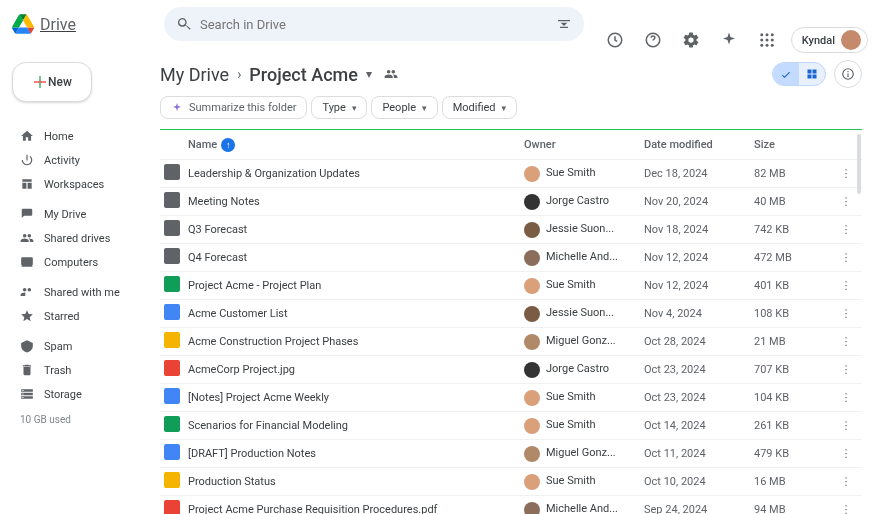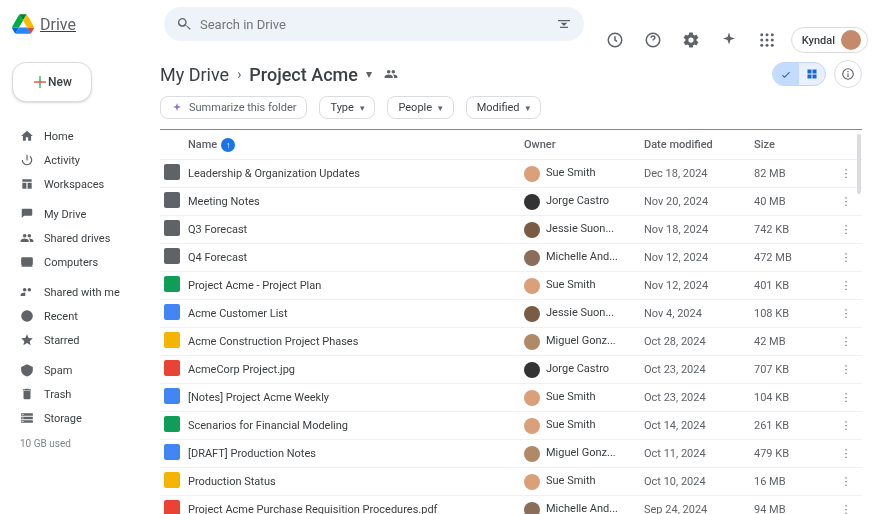--- a/index.html
+++ b/index.html
@@ -31,21 +31,21 @@
   .crumb { font-size: 18px; color: #3c4043; font-weight: 400; }
   .crumb.bold { font-weight: 500; }
   .crumb-sep { color: #5f6368; font-size: 14px; }
   .crumb-caret { color: #5f6368; font-size: 12px; }
   .right-controls { margin-left: auto; display: flex; align-items: center; gap: 8px; }
   .view-toggle { display: flex; border: 1px solid #c0d6f7; border-radius: 16px; overflow: hidden; background:#e8f0fe;}
   .view-toggle .seg { width: 26px; height: 22px; display:flex; align-items:center; justify-content:center; color:#1967d2; }
   .view-toggle .seg.active { background: #c2dbff; }
   .info-btn { width: 28px; height: 28px; border: 1px solid #dadce0; border-radius: 50%; display:flex; align-items:center; justify-content:center; color:#5f6368;}
 
-  .chips-row { display: flex; gap: 12px; padding: 0 0 10px 0; align-items:center;}
+  .chips-row { display: flex; gap: 4px; padding: 0 0 10px 0; align-items:center;}
   .chip { display: flex; align-items: center; gap: 6px; border: 1px solid #dadce0; border-radius: 8px; padding: 4px 10px; font-size: 11px; color: #3c4043; cursor: pointer; }
   .chip.gemini { color: #5f6368; }
   .chip .caret { font-size: 9px; color: #5f6368; }
 
   
   .table { flex:1; overflow-y:auto; border-top:1px solid #22c55e; position:relative;}
   .thead, .trow { display: grid; grid-template-columns: 24px 1fr 120px 110px 80px 24px; align-items: center; padding: 0 4px; }
   .thead { height: 30px; color: #5f6368; font-size: 11px; font-weight:500; border-bottom: 1px solid #eee; position:sticky; top:0; background:#fff;}
   .thead .sort-ind { display:inline-flex; width:14px; height:14px; background:#1a73e8; color:#fff; border-radius:50%; align-items:center; justify-content:center; font-size:9px; margin-left:4px;}
   .trow { height: 28px; font-size: 11px; border-bottom: 1px solid #f1f1f1; }
@@ -199,28 +199,20 @@
             <span class="side-icon">
               <svg width="14" height="14" viewBox="0 0 24 24" fill="#5f6368">
                 <path d="M16 11c1.7 0 3-1.3 3-3s-1.3-3-3-3-3 1.3-3 3 1.3 3 3 3m-8 0c1.7 0 3-1.3 3-3S9.7 5 8 5 5 6.3 5 8s1.3 3 3 3m0 2c-2.3 0-7 1.2-7 3.5V19h8v-2.5C9 14.2 10.3 13 8 13"></path>
               </svg>
             </span>
             <span>Shared with me</span>
           </div>
           <div class="side-item">
             <span class="side-icon">
               <svg width="14" height="14" viewBox="0 0 24 24" fill="#5f6368">
-                <path d="M12 2a10 10 0 100 20 10 10 0 000-20m1 5h-2v6l5 3 1-1.7-4-2.3z"></path>
-              </svg>
-            </span>
-            <span>Recent</span>
-          </div>
-          <div class="side-item">
-            <span class="side-icon">
-              <svg width="14" height="14" viewBox="0 0 24 24" fill="#5f6368">
                 <path d="M12 17.3L18.2 21l-1.6-7L22 9.2l-7.2-.6L12 2 9.2 8.6 2 9.2l5.4 4.8L5.8 21z"></path>
               </svg>
             </span>
             <span>Starred</span>
           </div>
         </div>
         <div class="side-group">
           <div class="side-item">
             <span class="side-icon">
               <svg width="14" height="14" viewBox="0 0 24 24" fill="#5f6368">
@@ -380,21 +372,21 @@
             <div class="more-cell">⋮</div>
           </div>
           <div class="trow">
             <div><span class="file-icon fi-slide"></span></div>
             <div>Acme Construction Project Phases</div>
             <div class="owner-cell">
               <span class="owner-avatar" style="background:#b08968"></span>
               <span>Miguel Gonz...</span>
             </div>
             <div class="date-cell">Oct 28, 2024</div>
-            <div class="size-cell">42 MB</div>
+            <div class="size-cell">21 MB</div>
             <div class="more-cell">⋮</div>
           </div>
           <div class="trow">
             <div><span class="file-icon fi-img"></span></div>
             <div>AcmeCorp Project.jpg</div>
             <div class="owner-cell">
               <span class="owner-avatar" style="background:#333333"></span>
               <span>Jorge Castro</span>
             </div>
             <div class="date-cell">Oct 23, 2024</div>

